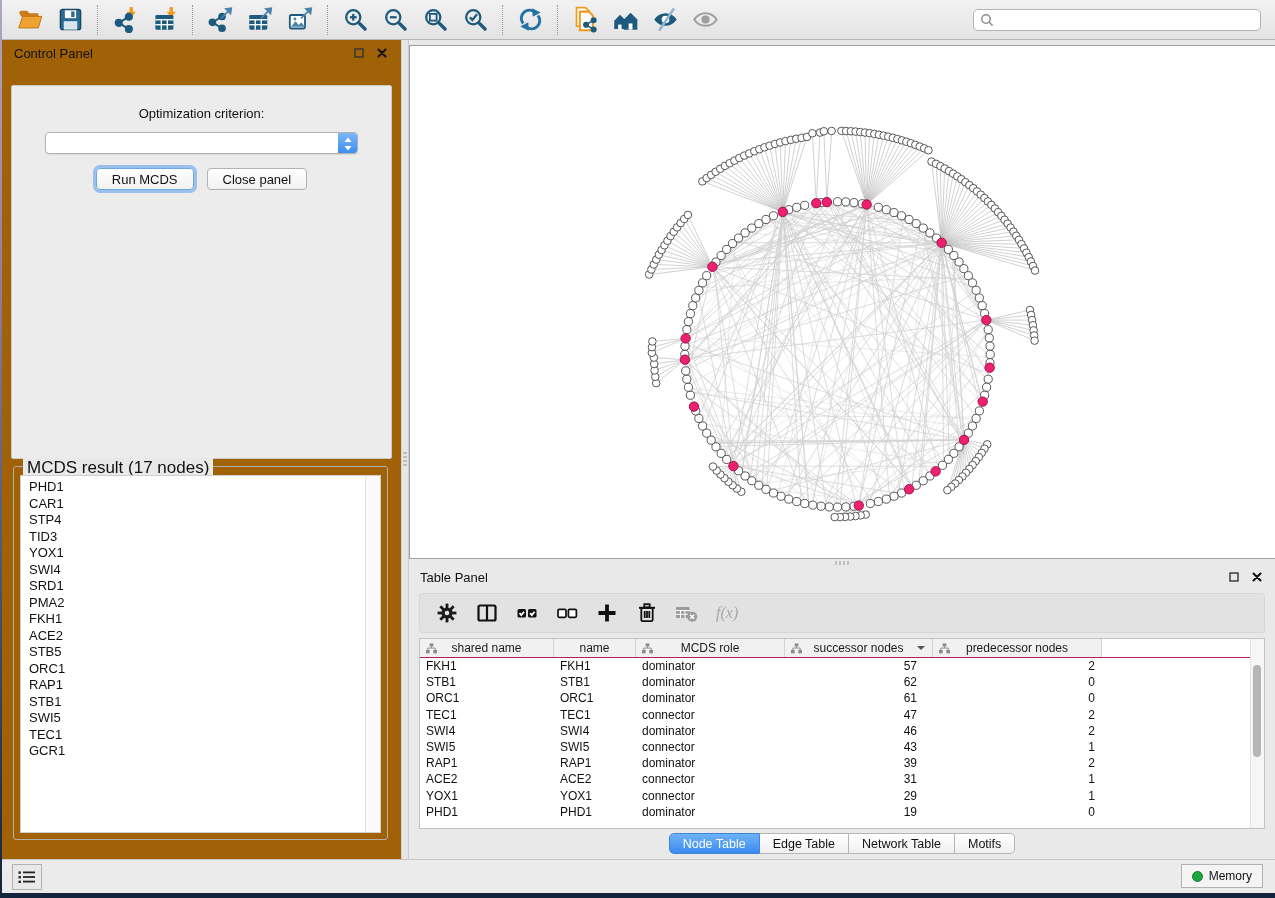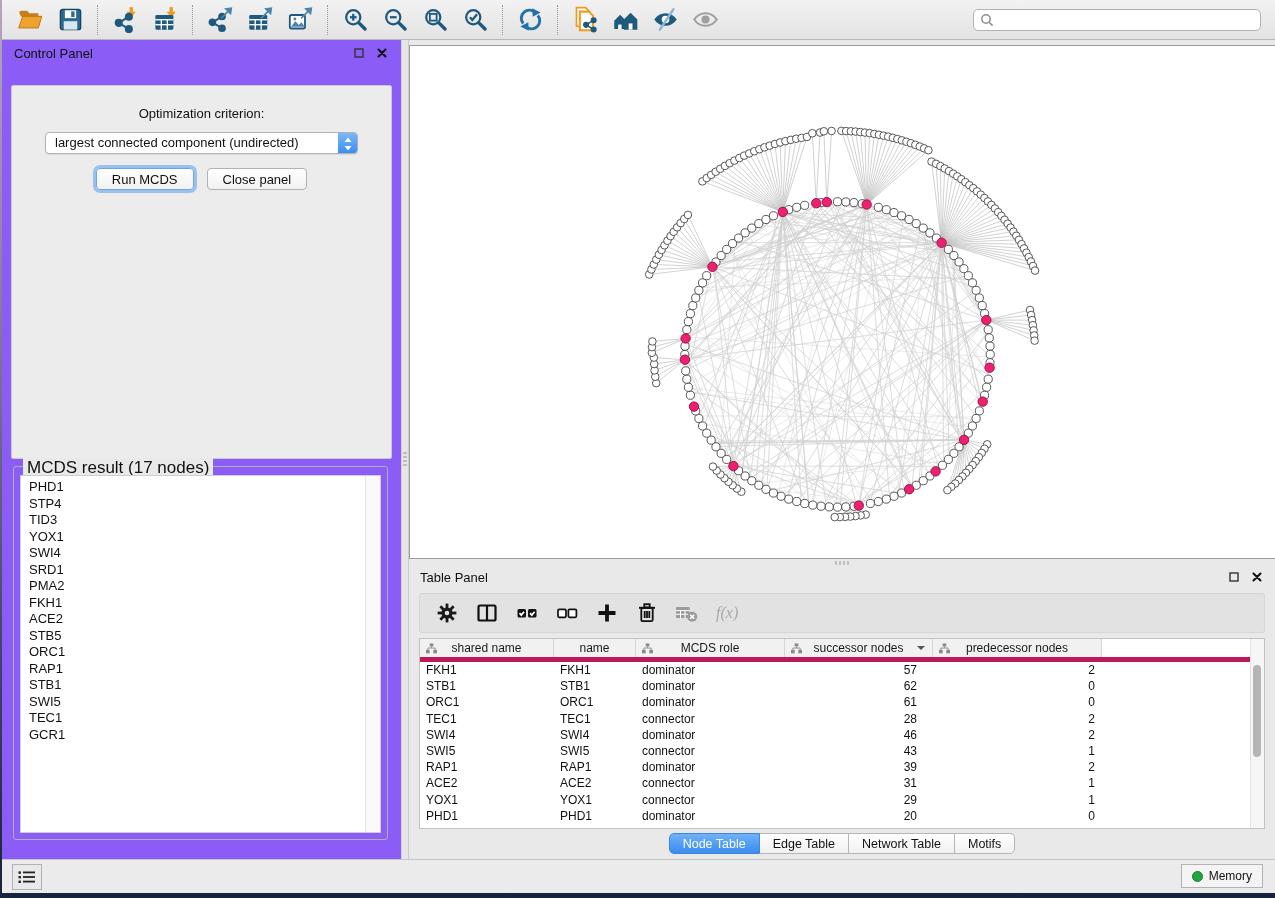--- a/index.html
+++ b/index.html
@@ -18,21 +18,21 @@
   .tb-btn{width:40px;height:34px;display:flex;align-items:center;justify-content:center;flex:0 0 auto;}
   .tb-btn svg{width:27px;height:27px;}
   .tb-btn.disabled{opacity:.9;}
   .tb-sep{width:0;height:30px;border-left:1px dotted #979797;margin:0 7px;flex:0 0 auto;}
   .tb-search{position:absolute;right:14px;top:9px;width:288px;height:22px;}
   .tb-search input{width:100%;height:100%;box-sizing:border-box;border:1px solid #b3b3b3;border-radius:5px;
     background:#fff;padding:0 6px 0 26px;font-size:13px;font-family:inherit;outline:none;}
   .tb-search .mag{position:absolute;left:7px;top:4px;width:14px;height:14px;}
 
   
-  .control-panel{position:absolute;left:0;top:40px;width:399px;bottom:34px;background:#8b5cf6;}
+  .control-panel{position:absolute;left:0;top:40px;width:399px;bottom:34px;background:#a16207;}
   .cp-header{height:26px;display:flex;align-items:center;padding:0 12px;}
   .panel-title{font-size:13px;color:#111;}
   .win-btns{margin-left:auto;display:flex;gap:9px;align-items:center;}
   .win-btn{width:14px;height:14px;display:flex;align-items:center;justify-content:center;}
   .seg-tabs{position:absolute;top:34px;left:0;right:0;display:flex;justify-content:center;z-index:3;}
   .seg{height:20px;padding:0 14px;display:flex;align-items:center;font-size:13px;color:#111;
     background:linear-gradient(#ffffff,#f0f0f0);border:1px solid #b6b6b6;border-left:none;cursor:default;}
   .seg:first-child{border-left:1px solid #b6b6b6;border-radius:5px 0 0 5px;}
   .seg:last-child{border-radius:0 5px 5px 0;}
   .seg.active{background:linear-gradient(#6fb2f8,#3a8cf0);border-color:#4184d8;color:#fff;}
@@ -81,21 +81,21 @@
 
   
   .table-panel{position:absolute;left:407px;right:0;top:566px;bottom:34px;background:#e9e9e9;}
   .tp-header{height:22px;display:flex;align-items:center;padding:0 11px;font-size:12.5px;text-align:right;}
   .tp-toolbar{position:absolute;top:27px;left:10px;right:10px;height:40px;background:#e2e2e2;
     border:1px solid #d6d6d6;border-radius:3px;display:flex;align-items:center;gap:13px;padding-left:13px;box-sizing:border-box;}
   .tp-tb-btn{width:27px;height:27px;display:flex;align-items:center;justify-content:center;}
   .tp-tb-btn svg{width:24px;height:24px;}
   .table-wrap{position:absolute;top:72px;left:10px;right:10px;bottom:30px;background:#fff;
     border:1px solid #c2c2c2;box-sizing:border-box;overflow:hidden;}
-  .thead{display:flex;height:18px;border-bottom:5px solid #be185d;}
+  .thead{display:flex;height:18px;border-bottom:1px solid #be185d;}
   .th{position:relative;background:#f1f1f1;border-right:1px solid #d5d5d5;box-sizing:border-box;
     font-size:12px;display:flex;align-items:center;justify-content:center;color:#1a1a1a;}
   .th .h-icon{position:absolute;left:6px;top:3.5px;}
   .th .sort{position:absolute;right:7px;top:7px;width:0;height:0;
     border-left:4px solid transparent;border-right:4px solid transparent;border-top:4px solid #555;}
   .tr{display:flex;height:16.2px;}
   .td{box-sizing:border-box;font-size:12px;line-height:16px;padding:0 6px;white-space:nowrap;overflow:hidden;}
   .td.num{text-align:right;}
   .vscroll{position:absolute;top:0;right:0;width:13px;bottom:0;background:#f6f6f6;border-left:1px solid #e2e2e2;}
   .vthumb{position:absolute;top:26px;left:2px;width:8px;height:92px;background:#b5b5b5;border-radius:5px;}
@@ -312,37 +312,37 @@
         <span class="win-btn">
           <svg width="12" height="12" viewBox="0 0 12 12">
               <path d="M2.5 2.5 L9.5 9.5 M9.5 2.5 L2.5 9.5" stroke="#111" stroke-width="2" stroke-linecap="round"></path>
             </svg>
         </span>
       </span>
     </div>
     <div class="cp-box"></div>
     <div class="opt-label">Optimization criterion:</div>
     <div class="mac-select">
-      <span class="val">largest connected component (undirected)</span>
       <span class="cap">
         <svg width="12" height="16" viewBox="0 0 12 16">
             <polygon points="2.5,6 9.5,6 6,1.5" fill="#fff"></polygon>
             <polygon points="2.5,10 9.5,10 6,14.5" fill="#fff"></polygon>
           </svg>
       </span>
     </div>
     <div class="cp-buttons">
       <button class="mac-btn focused">Run MCDS</button>
       <button class="mac-btn">Close panel</button>
     </div>
     <div class="mcds-group">
       <span class="mcds-legend">MCDS result (17 nodes)</span>
       <div class="mcds-list">
         <div class="mcds-items" id="mcds-items">
             <div>PHD1</div>
+            <div>CAR1</div>
             <div>STP4</div>
             <div>TID3</div>
             <div>YOX1</div>
             <div>SWI4</div>
             <div>SRD1</div>
             <div>PMA2</div>
             <div>FKH1</div>
             <div>ACE2</div>
             <div>STB5</div>
             <div>ORC1</div>
@@ -1141,21 +1141,21 @@
             <span class="td" style="width:134px;">ORC1</span>
             <span class="td" style="width:82px;">ORC1</span>
             <span class="td" style="width:149px;">dominator</span>
             <span class="td num" style="width:148px;padding-right:16px;">61</span>
             <span class="td num" style="width:169px;padding-right:7px;">0</span>
           </div>
           <div class="tr">
             <span class="td" style="width:134px;">TEC1</span>
             <span class="td" style="width:82px;">TEC1</span>
             <span class="td" style="width:149px;">connector</span>
-            <span class="td num" style="width:148px;padding-right:16px;">28</span>
+            <span class="td num" style="width:148px;padding-right:16px;">47</span>
             <span class="td num" style="width:169px;padding-right:7px;">2</span>
           </div>
           <div class="tr">
             <span class="td" style="width:134px;">SWI4</span>
             <span class="td" style="width:82px;">SWI4</span>
             <span class="td" style="width:149px;">dominator</span>
             <span class="td num" style="width:148px;padding-right:16px;">46</span>
             <span class="td num" style="width:169px;padding-right:7px;">2</span>
           </div>
           <div class="tr">
@@ -1183,21 +1183,21 @@
             <span class="td" style="width:134px;">YOX1</span>
             <span class="td" style="width:82px;">YOX1</span>
             <span class="td" style="width:149px;">connector</span>
             <span class="td num" style="width:148px;padding-right:16px;">29</span>
             <span class="td num" style="width:169px;padding-right:7px;">1</span>
           </div>
           <div class="tr">
             <span class="td" style="width:134px;">PHD1</span>
             <span class="td" style="width:82px;">PHD1</span>
             <span class="td" style="width:149px;">dominator</span>
-            <span class="td num" style="width:148px;padding-right:16px;">20</span>
+            <span class="td num" style="width:148px;padding-right:16px;">19</span>
             <span class="td num" style="width:169px;padding-right:7px;">0</span>
           </div>
         </div>
       <div class="vscroll">
         <div class="vthumb"></div>
       </div>
     </div>
     <div class="tp-tabs" id="tp-tabs">
         <span class="seg active">Node Table</span>
         <span class="seg">Edge Table</span>

